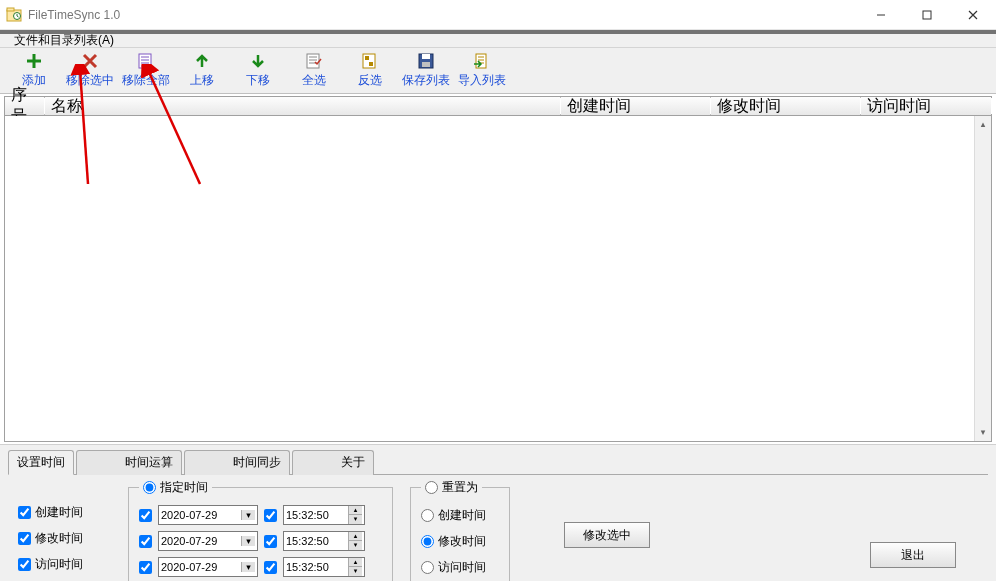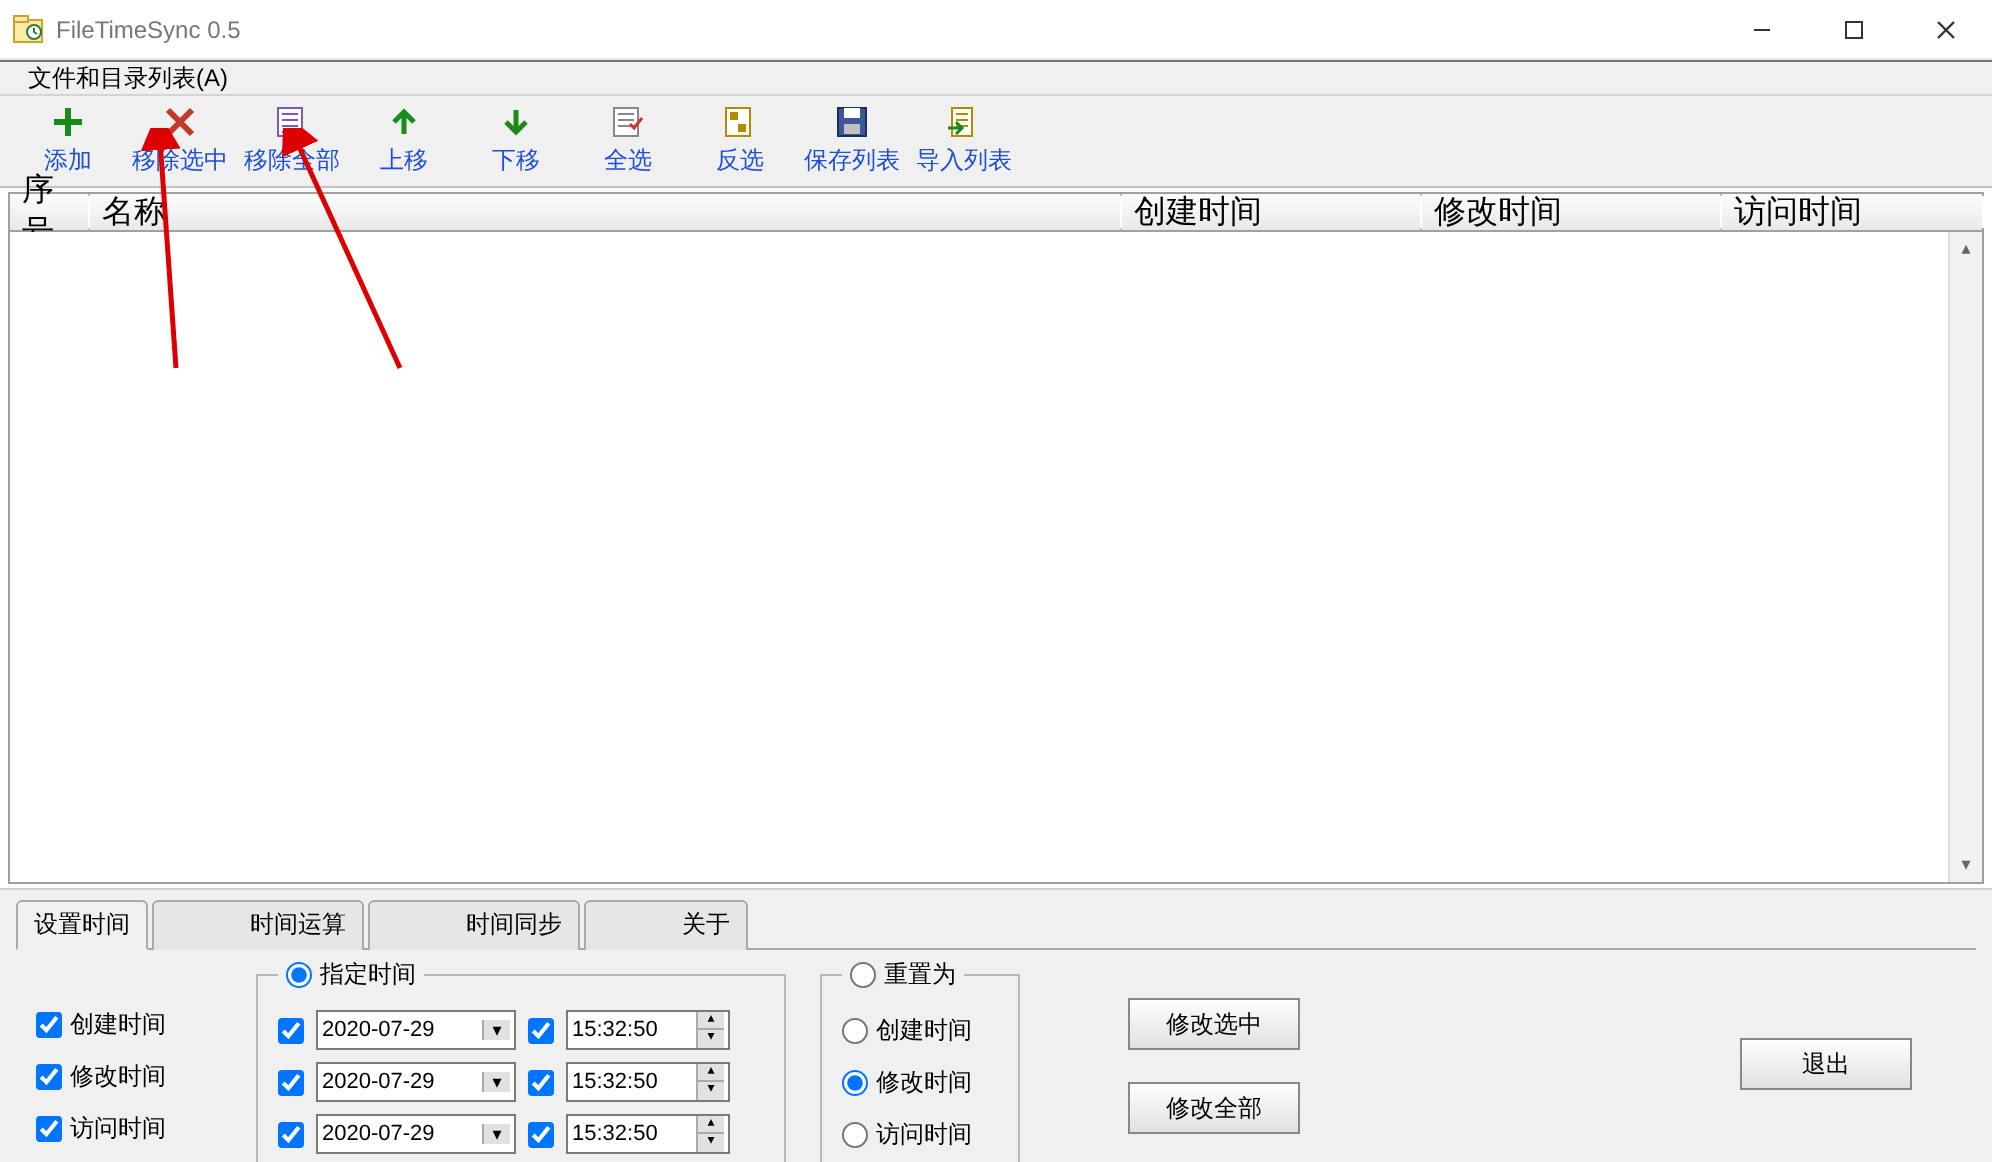--- a/index.html
+++ b/index.html
@@ -7,21 +7,21 @@
 
 
 .titlebar { height: 30px; background: #fff; border-bottom: 1px solid #e5e5e5; display: flex; align-items: center; padding-left: 6px; }
 .titlebar .app-icon { width: 16px; height: 16px; margin-right: 6px; }
 .titlebar .title { color: #777; font-size: 12px; flex: 1; }
 .titlebar .win-controls { display: flex; height: 100%; }
 .titlebar .win-btn { width: 46px; display: flex; align-items: center; justify-content: center; color: #555; }
 .titlebar .win-btn svg { width: 10px; height: 10px; }
 
 
-.menubar { height: 18px; display: flex; align-items: center; padding-left: 10px; font-size: 12px; background:#f0f0f0; border-top:1px solid #737373; border-bottom:1px solid #d4d4d4;text-align:right;}
+.menubar { height: 18px; display: flex; align-items: center; padding-left: 10px; font-size: 12px; background:#f0f0f0; border-top:4px solid #737373; border-bottom:1px solid #d4d4d4;text-align:right;}
 .menubar span { padding: 0 4px; }
 
 
 .toolbar { display: flex; padding: 2px 6px 4px 6px; gap: 0; background:#f0f0f0; border-bottom:1px solid #c0c0c0;}
 .tool { width: 56px; display: flex; flex-direction: column; align-items: center; justify-content: flex-start; padding-top:2px; cursor:default; }
 .tool .tico { width: 18px; height: 18px; margin-bottom: 2px; display:flex; align-items:center; justify-content:center; }
 .tool .tlabel { font-size: 12px; color:#1d4ed8; text-align:center; white-space:nowrap;}
 
 
 .tablehead { display:flex; height:20px; border:1px solid #a0a0a0; background:linear-gradient(#fdfdfd,#e8e8e8); margin:2px 4px 0 4px;}
@@ -50,41 +50,41 @@
 .chk { display:flex; align-items:center; gap:4px; font-size:12px; }
 .chk input { width:13px; height:13px;}
 .field-date{ width:100px; font-size:11px; border:1px solid #7a7a7a; height:20px; padding:1px 2px; background:#fff; display:flex; align-items:center;}
 .field-date .drop{ margin-left:auto; background:#e1e1e1; width:14px; text-align:center; font-size:9px; border-left:1px solid #aaa;}
 .field-time{ width:82px; font-size:11px; border:1px solid #7a7a7a; height:20px; padding:1px 2px; background:#fff; display:flex; align-items:center;}
 .spin{ margin-left:auto; width:14px; display:flex; flex-direction:column; border-left:1px solid #aaa;}
 .spin span{ height:9px; font-size:7px; line-height:8px; text-align:center; background:#e1e1e1; border-bottom:1px solid #aaa;}
 .spin span:last-child{border-bottom:none;}
 .radio { display:flex; align-items:center; gap:4px; font-size:12px;}
 .radio input{width:13px;height:13px;}
-.btn{ width:86px; height:26px; background:linear-gradient(#fdfdfd,#e1e1e1); border:1px solid #888; font-size:12px; display:flex; align-items:center; justify-content:center;}
+.btn{ width:86px; height:26px; background:linear-gradient(#fdfdfd,#e1e1e1); border:1px solid #888; font-size:12px; display:flex; align-items:center; justify-content:center;margin-top:23px;}
 .modify-btns{ position:absolute; left:564px; top:24px; display:flex; flex-direction:column; gap:16px;}
 .radio-box{ border:1px solid #b9b9b9; padding:6px 12px 10px 12px; height:100%; margin-left:8px; width:100px;}
 
 
 .watermark{ position:absolute; right:6px; bottom:4px; font-size:14px; color:rgba(0,0,0,0.25); font-style:italic; font-family: "Times New Roman", serif;}
 .watermark .cn{font-size:10px; display:block; text-align:right;}
 </style>
 </head>
 <body>
 
 <div class="titlebar">
   <span class="app-icon">
     <svg viewBox="0 0 16 16">
         <rect x="1" y="3" width="14" height="11" fill="#ffe9a8" stroke="#c9a52c"></rect>
         <rect x="1" y="1" width="7" height="3" fill="#ffe9a8" stroke="#c9a52c"></rect>
         <circle cx="11" cy="9" r="3.5" fill="#fff" stroke="#2e7d32"></circle>
         <path d="M11 7 v2 l1.5 1" stroke="#2e7d32" fill="none"></path>
       </svg>
   </span>
-  <span class="title">FileTimeSync 0.5</span>
+  <span class="title">FileTimeSync 1.0</span>
   <div class="win-controls">
     <div class="win-btn">
         <svg viewBox="0 0 10 10">
           <path d="M1 5 H9" stroke="#333" stroke-width="1"></path>
         </svg>
       </div>
     <div class="win-btn">
         <svg viewBox="0 0 10 10">
           <rect x="1" y="1" width="8" height="8" fill="none" stroke="#333"></rect>
         </svg>

